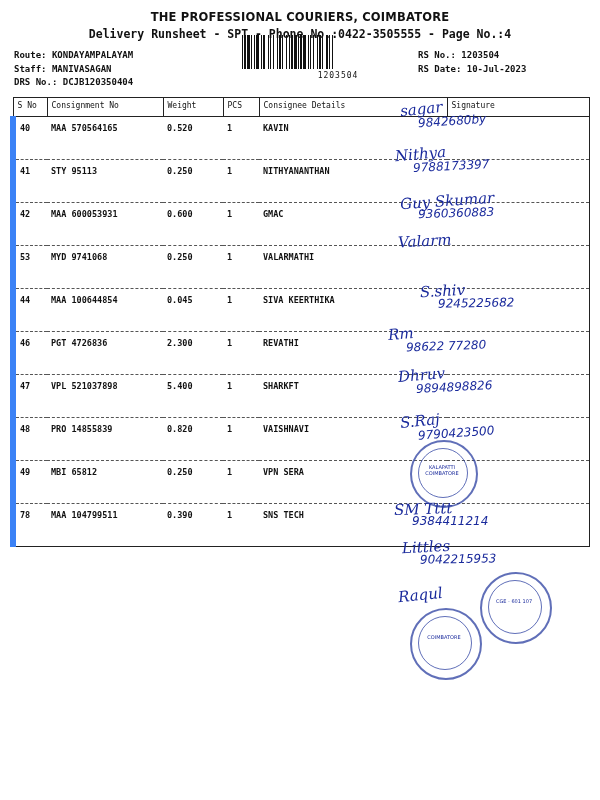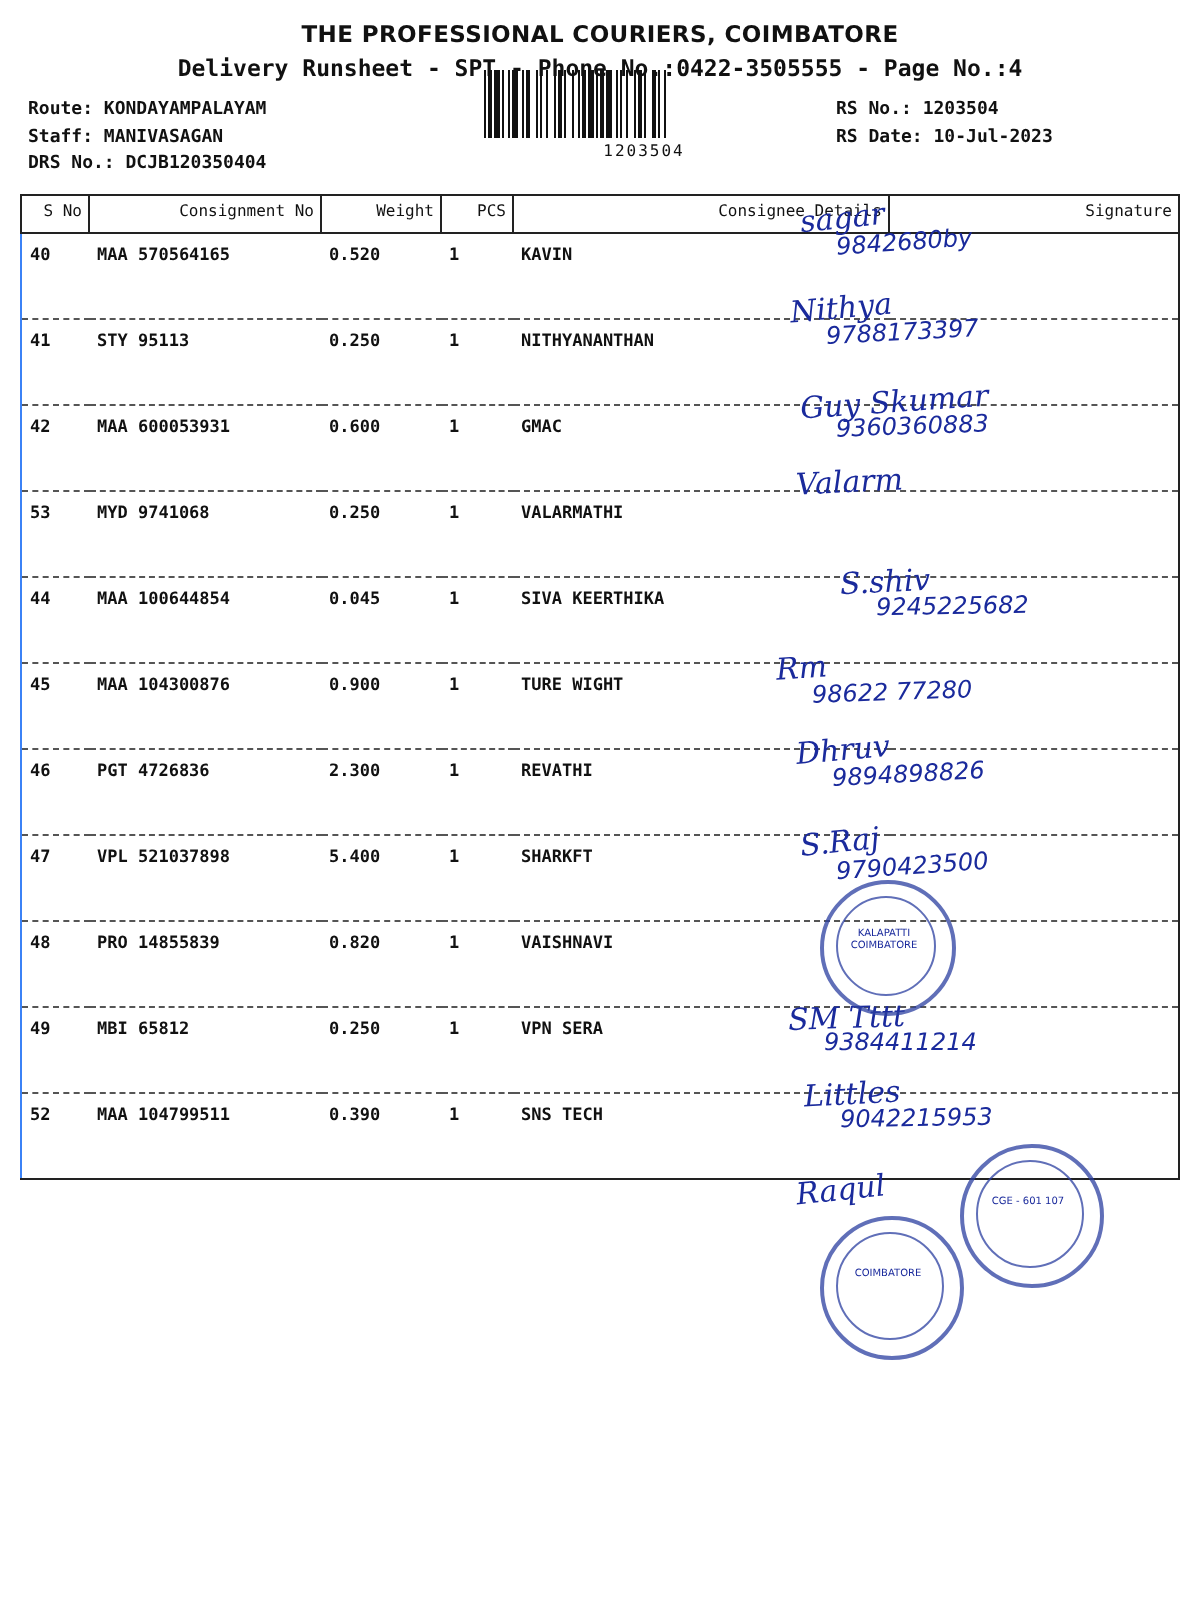--- a/index.html
+++ b/index.html
@@ -72,58 +72,58 @@
     gap: 0px;
     overflow: hidden;
   }
   .barcode i {
     display: block;
     height: 34px;
     background: #111;
   }
   .barcode-num {
     position: absolute;
-    left: 232px;
+    left: 248px;
     top: 22px;
     width: 160px;
     text-align: center;
     font-size: 8px;
     letter-spacing: 1px;
   }
   table.sheet {
     width: 100%;
     border-collapse: collapse;
     table-layout: fixed;
     margin-top: 2px;
   }
   table.sheet th, table.sheet td {
     border: 1px solid #222;
     padding: 0;
     vertical-align: top;
   }
   table.sheet th {
     font-size: 8px;
     font-weight: normal;
-    text-align: right;
+    text-align: left;
     padding: 3px 3px 3px 4px;
     font-family: "DejaVu Sans Mono", monospace;
     height: 12px;
   }
   table.sheet td {
     font-size: 8.5px;
     font-weight: bold;
     padding: 6px 3px 6px 4px;
     height: 30px;
     font-family: "DejaVu Sans Mono", monospace;
     border-left: none;
     border-right: none;
     border-top: none;
     border-bottom: 1px dashed #555;
   }
-  table.sheet tr td:first-child { border-left: 1px solid #3b82f6; }
+  table.sheet tr td:first-child { border-left: 6px solid #3b82f6; }
   table.sheet tr td.sig { border-right: 1px solid #222; position: relative; }
   table.sheet tr:last-child td { border-bottom: 1px solid #222; }
   .c-sno { width: 26px; }
   .c-con { width: 108px; }
   .c-wt  { width: 52px; }
   .c-pcs { width: 28px; }
   .c-det { width: 180px; }
   .c-sig { width: auto; }
 
   
@@ -281,28 +281,20 @@
         </tr>
         <tr>
           <td class="c-sno">44</td>
           <td class="c-con">MAA 100644854</td>
           <td class="c-wt">0.045</td>
           <td class="c-pcs">1</td>
           <td class="c-det">SIVA KEERTHIKA</td>
           <td class="c-sig sig"></td>
         </tr>
         <tr>
-          <td class="c-sno">45</td>
-          <td class="c-con">MAA 104300876</td>
-          <td class="c-wt">0.900</td>
-          <td class="c-pcs">1</td>
-          <td class="c-det">TURE WIGHT</td>
-          <td class="c-sig sig"></td>
-        </tr>
-        <tr>
           <td class="c-sno">46</td>
           <td class="c-con">PGT 4726836</td>
           <td class="c-wt">2.300</td>
           <td class="c-pcs">1</td>
           <td class="c-det">REVATHI</td>
           <td class="c-sig sig"></td>
         </tr>
         <tr>
           <td class="c-sno">47</td>
           <td class="c-con">VPL 521037898</td>
@@ -321,21 +313,21 @@
         </tr>
         <tr>
           <td class="c-sno">49</td>
           <td class="c-con">MBI 65812</td>
           <td class="c-wt">0.250</td>
           <td class="c-pcs">1</td>
           <td class="c-det">VPN SERA</td>
           <td class="c-sig sig"></td>
         </tr>
         <tr>
-          <td class="c-sno">52</td>
+          <td class="c-sno">78</td>
           <td class="c-con">MAA 104799511</td>
           <td class="c-wt">0.390</td>
           <td class="c-pcs">1</td>
           <td class="c-det">SNS TECH</td>
           <td class="c-sig sig"></td>
         </tr>
       </tbody>
   </table>
 
   <div class="sigwrap" id="sigwrap">

